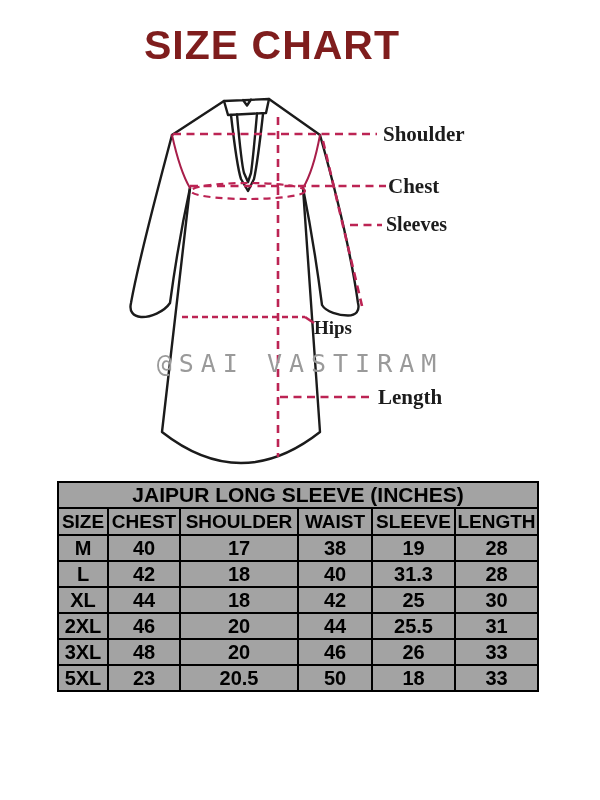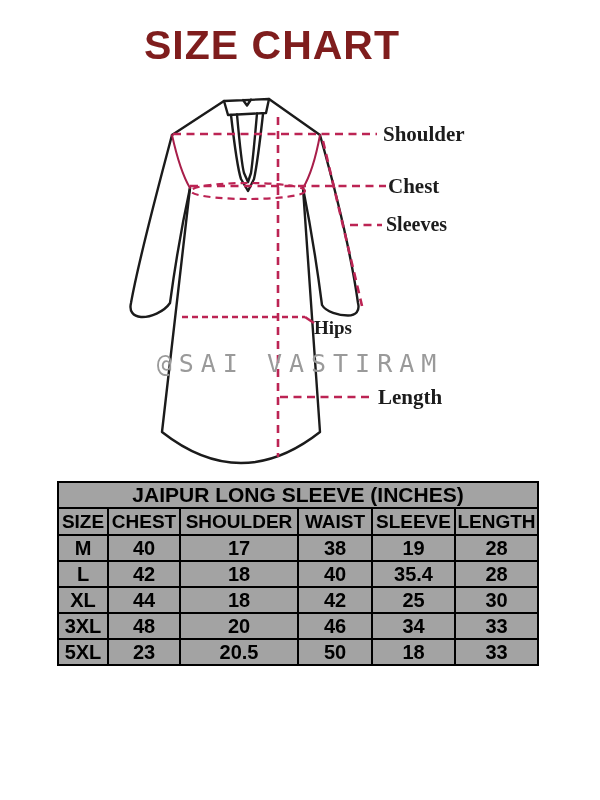--- a/index.html
+++ b/index.html
@@ -111,37 +111,45 @@
       <td>17</td>
       <td>38</td>
       <td>19</td>
       <td>28</td>
     </tr>
     <tr>
       <td>L</td>
       <td>42</td>
       <td>18</td>
       <td>40</td>
-      <td>35.4</td>
+      <td>31.3</td>
       <td>28</td>
     </tr>
     <tr>
       <td>XL</td>
       <td>44</td>
       <td>18</td>
       <td>42</td>
       <td>25</td>
       <td>30</td>
     </tr>
     <tr>
+      <td>2XL</td>
+      <td>46</td>
+      <td>20</td>
+      <td>44</td>
+      <td>25.5</td>
+      <td>31</td>
+    </tr>
+    <tr>
       <td>3XL</td>
       <td>48</td>
       <td>20</td>
       <td>46</td>
-      <td>34</td>
+      <td>26</td>
       <td>33</td>
     </tr>
     <tr>
       <td>5XL</td>
       <td>23</td>
       <td>20.5</td>
       <td>50</td>
       <td>18</td>
       <td>33</td>
     </tr>

